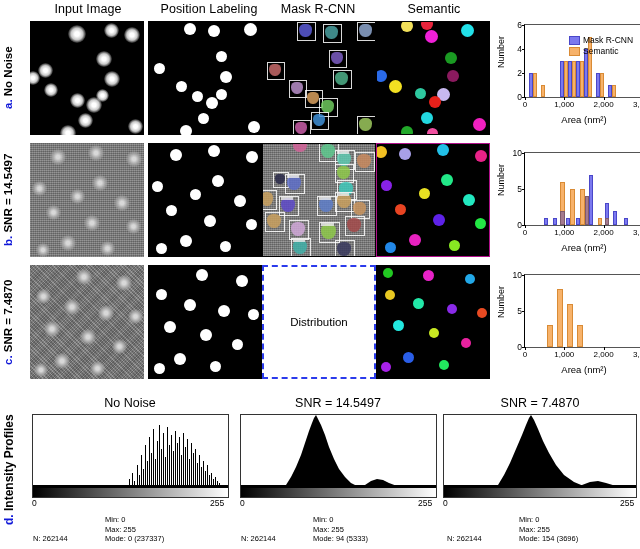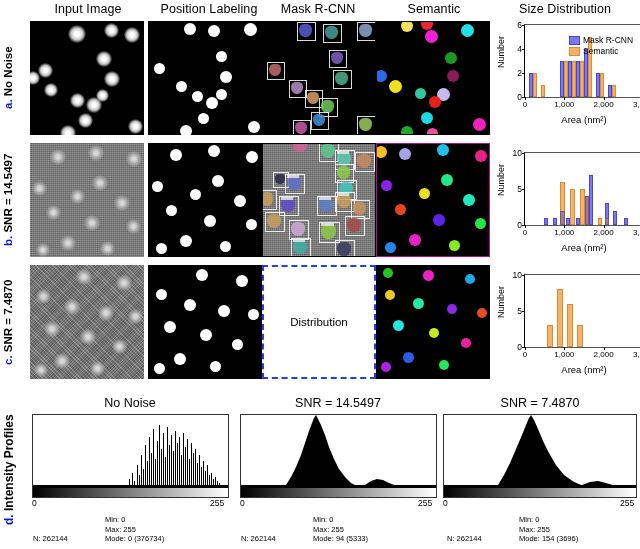--- a/index.html
+++ b/index.html
@@ -69,21 +69,20 @@
 </style>
 </head>
 <body>
 
 <div class="fig">
 
   <div class="col-head" style="left:146px;width:126px;">Position Labeling</div>
   <div class="col-head" style="left:28px;width:120px;">Input Image</div>
   <div class="col-head" style="left:262px;width:112px;">Mask R-CNN</div>
   <div class="col-head" style="left:376px;width:116px;">Semantic</div>
-  <div class="col-head" style="left:492px;width:146px;">Size Distribution</div>
 
   <div class="rowlabel" style="left:2px;top:22px;height:112px;">
     <span class="idx">a.</span><span>&nbsp;</span><span class="txt">No Noise</span>
   </div>
   <div class="rowlabel" style="left:2px;top:144px;height:112px;">
     <span class="idx">b.</span><span>&nbsp;</span><span class="txt">SNR = 14.5497</span>
   </div>
   <div class="rowlabel" style="left:2px;top:266px;height:112px;">
     <span class="idx">c.</span><span>&nbsp;</span><span class="txt">SNR = 7.4870</span>
   </div>
@@ -495,21 +494,21 @@
   </div>
   <div class="gradbar" style="left:32px;top:488px;width:195px;"></div>
   <div class="gradlab" style="left:32px;top:498px;">0</div>
   <div class="gradlab" style="left:210px;top:498px;">255</div>
   <div class="stats" style="left:33px;top:515px;width:190px;">
     <div>N: 262144</div>
     
     
     <div class="c2" style="top:0px">Min: 0</div>
     <div class="c2" style="top:9.5px">Max: 255</div>
-    <div class="c2" style="top:19px">Mode: 0 (376734)</div>
+    <div class="c2" style="top:19px">Mode: 0 (237337)</div>
   </div>
 
   <div class="hist-title" style="left:238px;top:396px;width:200px;">SNR = 14.5497</div>
   <div class="hist-box" style="left:240px;top:414px;width:195px;height:74px;">
     <svg class="hist-curve" viewBox="0 0 195 74" preserveAspectRatio="none">
       <rect x="0" y="70" width="195" height="4" fill="#000"></rect>
       <path d="M40,74 L45,70 L50,62 L55,52 L60,40 L64,28 L68,16 L71,8 L73,3 L75,0 L77,4 L80,10 L84,20 L88,32 L93,44 L98,54 L104,62 L110,68 L118,72 L128,74 Z" fill="#000"></path>
       <path d="M118,74 L124,70 L130,66 L136,64 L142,65 L148,68 L156,71 L166,73 L178,74 Z" fill="#000"></path>
     </svg>
   </div>

